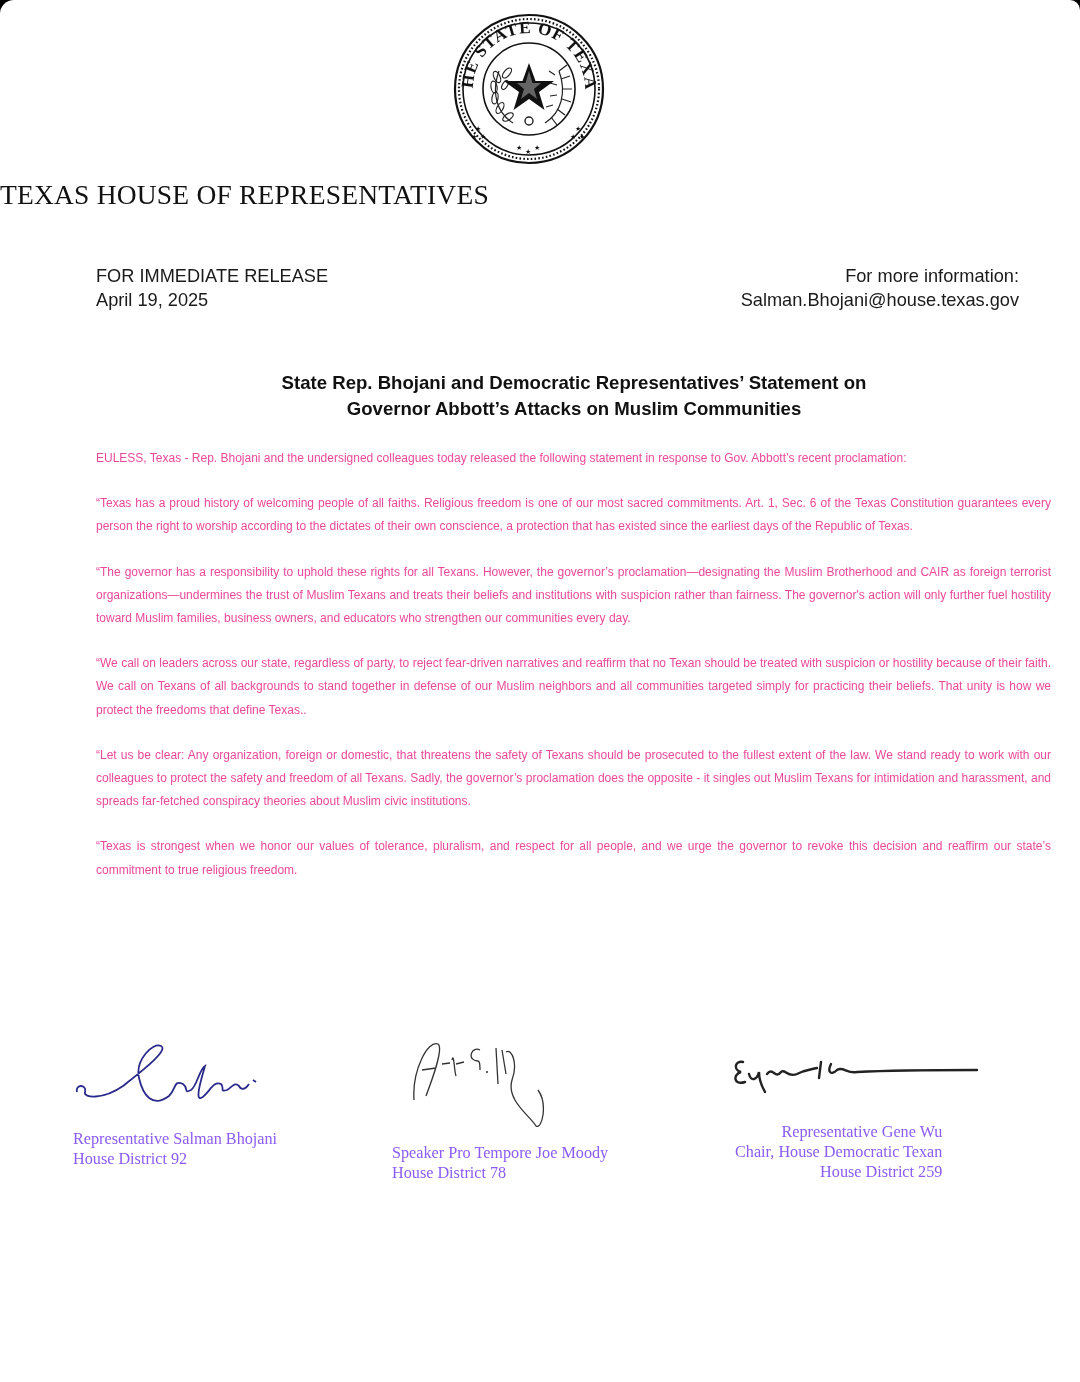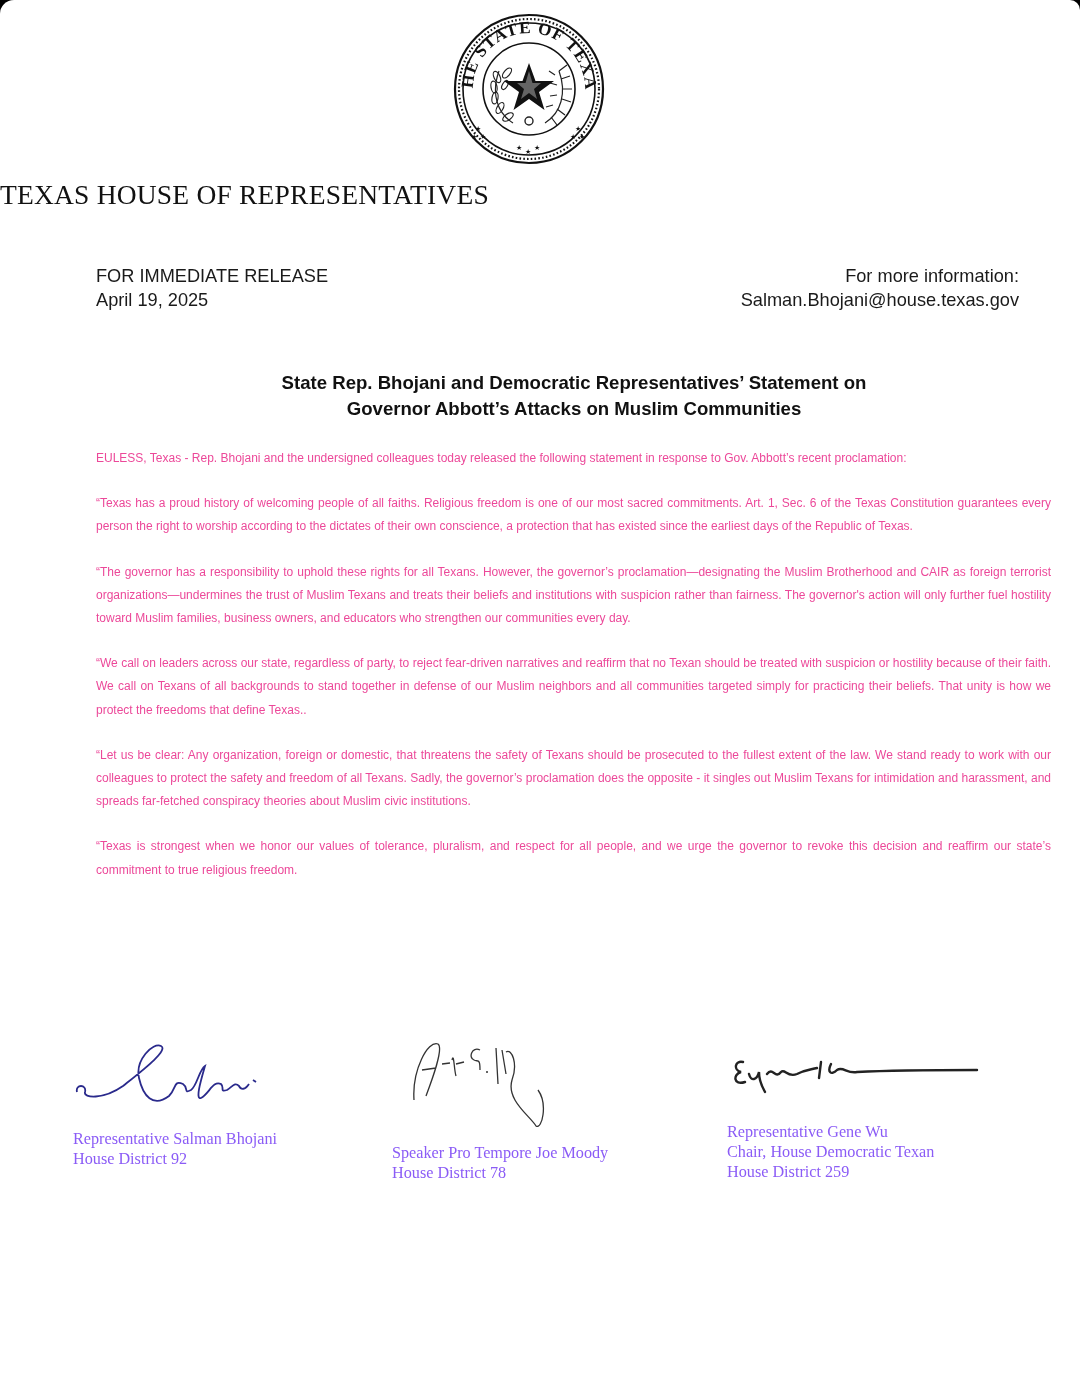--- a/index.html
+++ b/index.html
@@ -134,19 +134,19 @@
     <div style="position:absolute; left:0; top:91px;margin-top:22px;">
       <span class="sig-line">Speaker Pro Tempore Joe Moody</span>
       <span class="sig-line">House District 78</span>
     </div>
   </div>
 
   <div class="sig" style="left:727px; top:1040px; width:300px; height:150px;">
     <svg style="left:0; top:0;" width="270" height="60" viewBox="0 0 270 60">
       <path d="M16 22 C 8 20, 6 30, 14 32 C 6 34, 6 46, 18 42 M 22 34 C 24 42, 30 40, 32 32 C 32 42, 36 48, 38 52 M 40 34 C 46 26, 48 40, 54 32 C 58 28, 60 38, 70 34 C 78 30, 82 30, 90 28 M 94 22 l -2 16 M 104 24 C 100 32, 104 36, 110 30 C 116 26, 120 34, 130 32 C 170 30, 210 30, 250 30" fill="none" stroke="#222222" stroke-width="2.4" stroke-linecap="round"></path>
     </svg>
-    <div style="position:absolute; left:0; top:82px;">
+    <div style="position:absolute; left:8px; top:82px;text-align:right;">
       <span class="sig-line">Representative Gene Wu</span>
       <span class="sig-line">Chair, House Democratic Texan</span>
       <span class="sig-line">House District 259</span>
     </div>
   </div>
 </div>
 
 </body></html>

